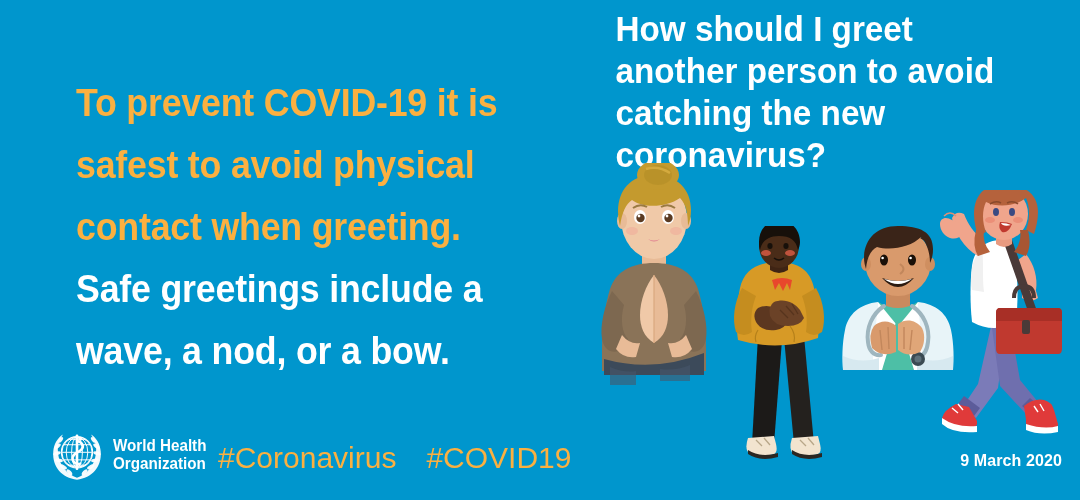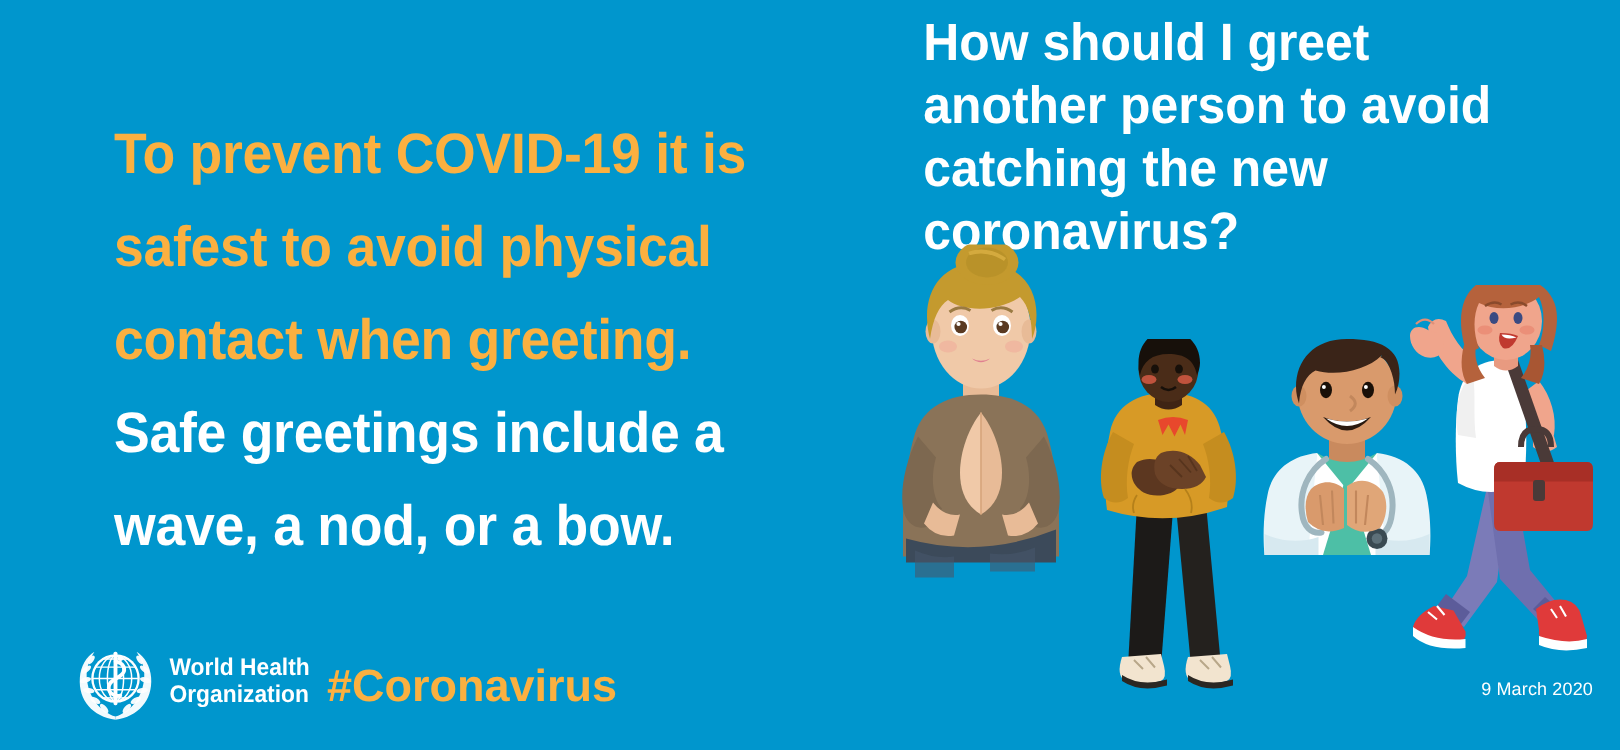--- a/index.html
+++ b/index.html
@@ -77,31 +77,31 @@
     transform-origin: left center;
   }
   #hashtags {
     position: absolute;
     left: 218px;
     top: 440px;
     display: flex;
     gap: 30px;
     color: #fbb040;
     font-size: 30px;
-    font-weight: bold;
+    font-weight: normal;
     line-height: 36px;
     font-stretch: condensed;
   }
   #date-stamp {
     position: absolute;
     right: 18px;
     top: 452px;
     color: #ffffff;
-    font-size: 12px;
-    font-weight: normal;
+    font-size: 16px;
+    font-weight: bold;
     letter-spacing: 0.1px;
   }
 
   
   .figure { position: absolute; }
   #figure-namaste  { left: 588px; top: 163px; }
   #figure-hand-over-heart { left: 728px; top: 226px; }
   #figure-doctor   { left: 838px; top: 222px; }
   #figure-waving   { left: 938px; top: 190px; }
 </style>
@@ -352,17 +352,18 @@
       <circle cx="56" cy="20" r="3.4" fill="#ffffff"></circle>
     </svg>
     <div id="who-wordmark">
       <div>World Health</div>
       <div>Organization</div>
     </div>
   </div>
 
   <div id="hashtags">
     <span>#Coronavirus</span>
+    <span>#COVID19</span>
   </div>
 
   <div id="date-stamp">9 March 2020</div>
 
 </div>
 
 </body></html>

